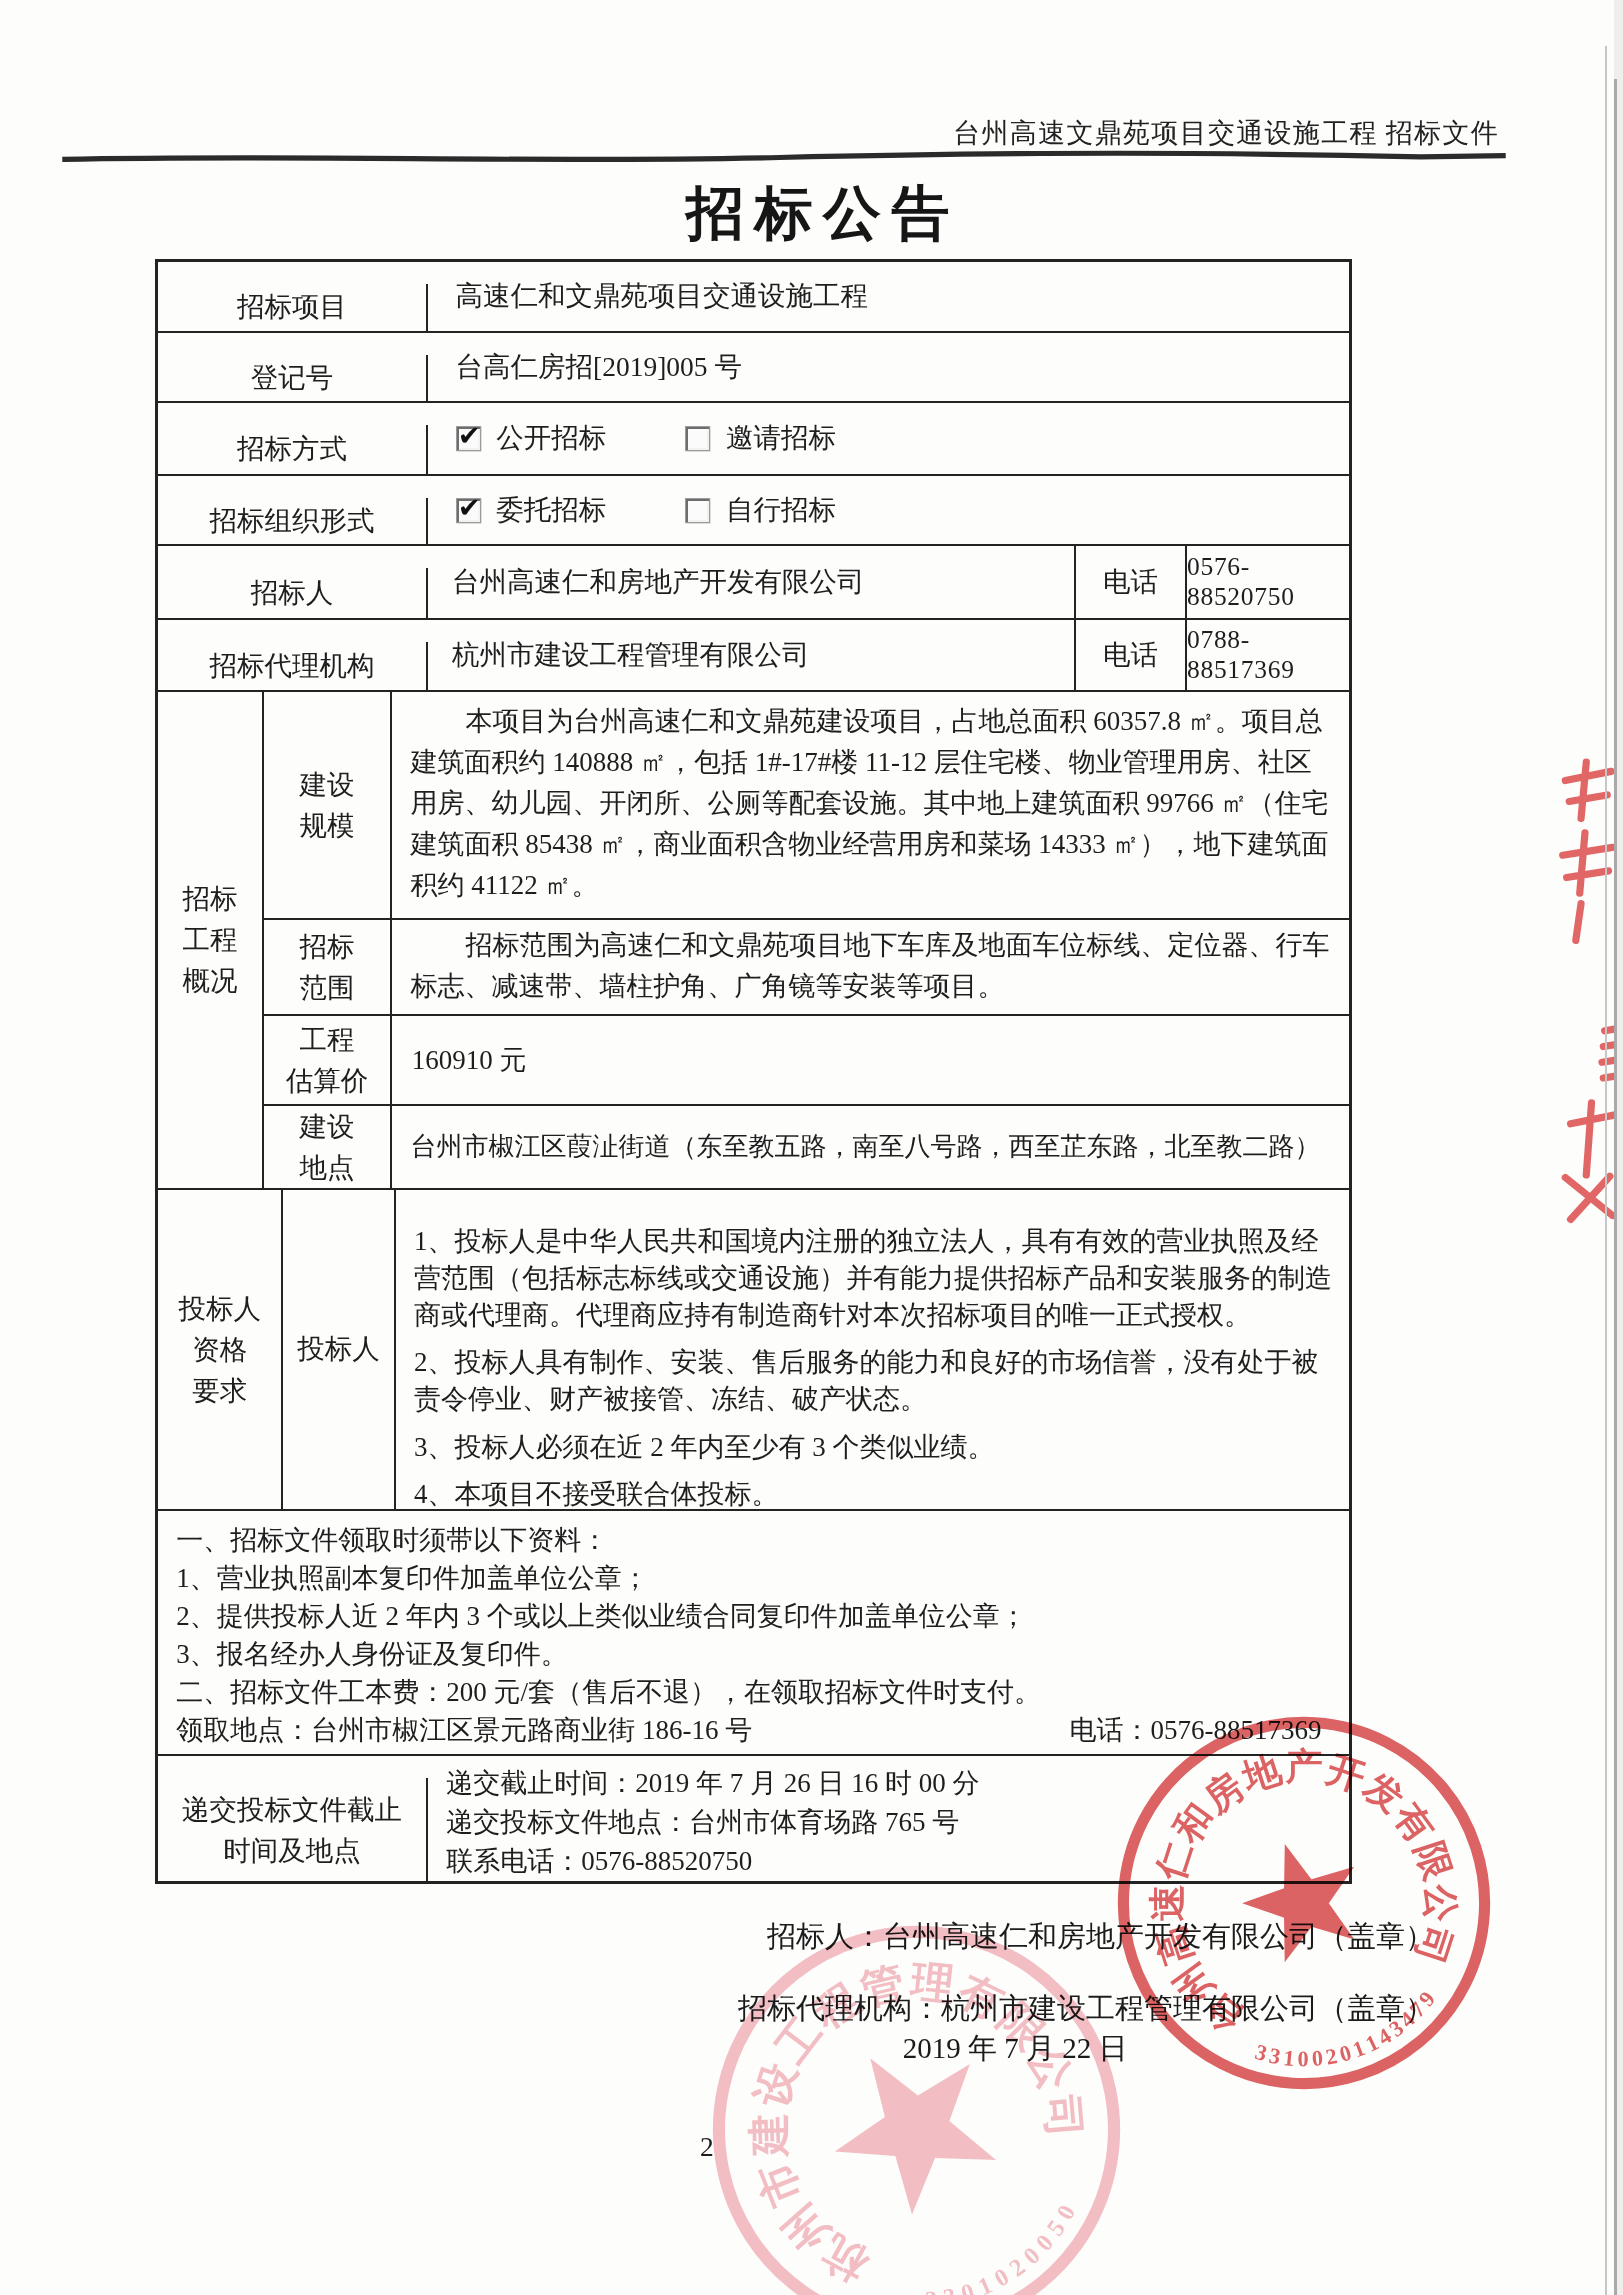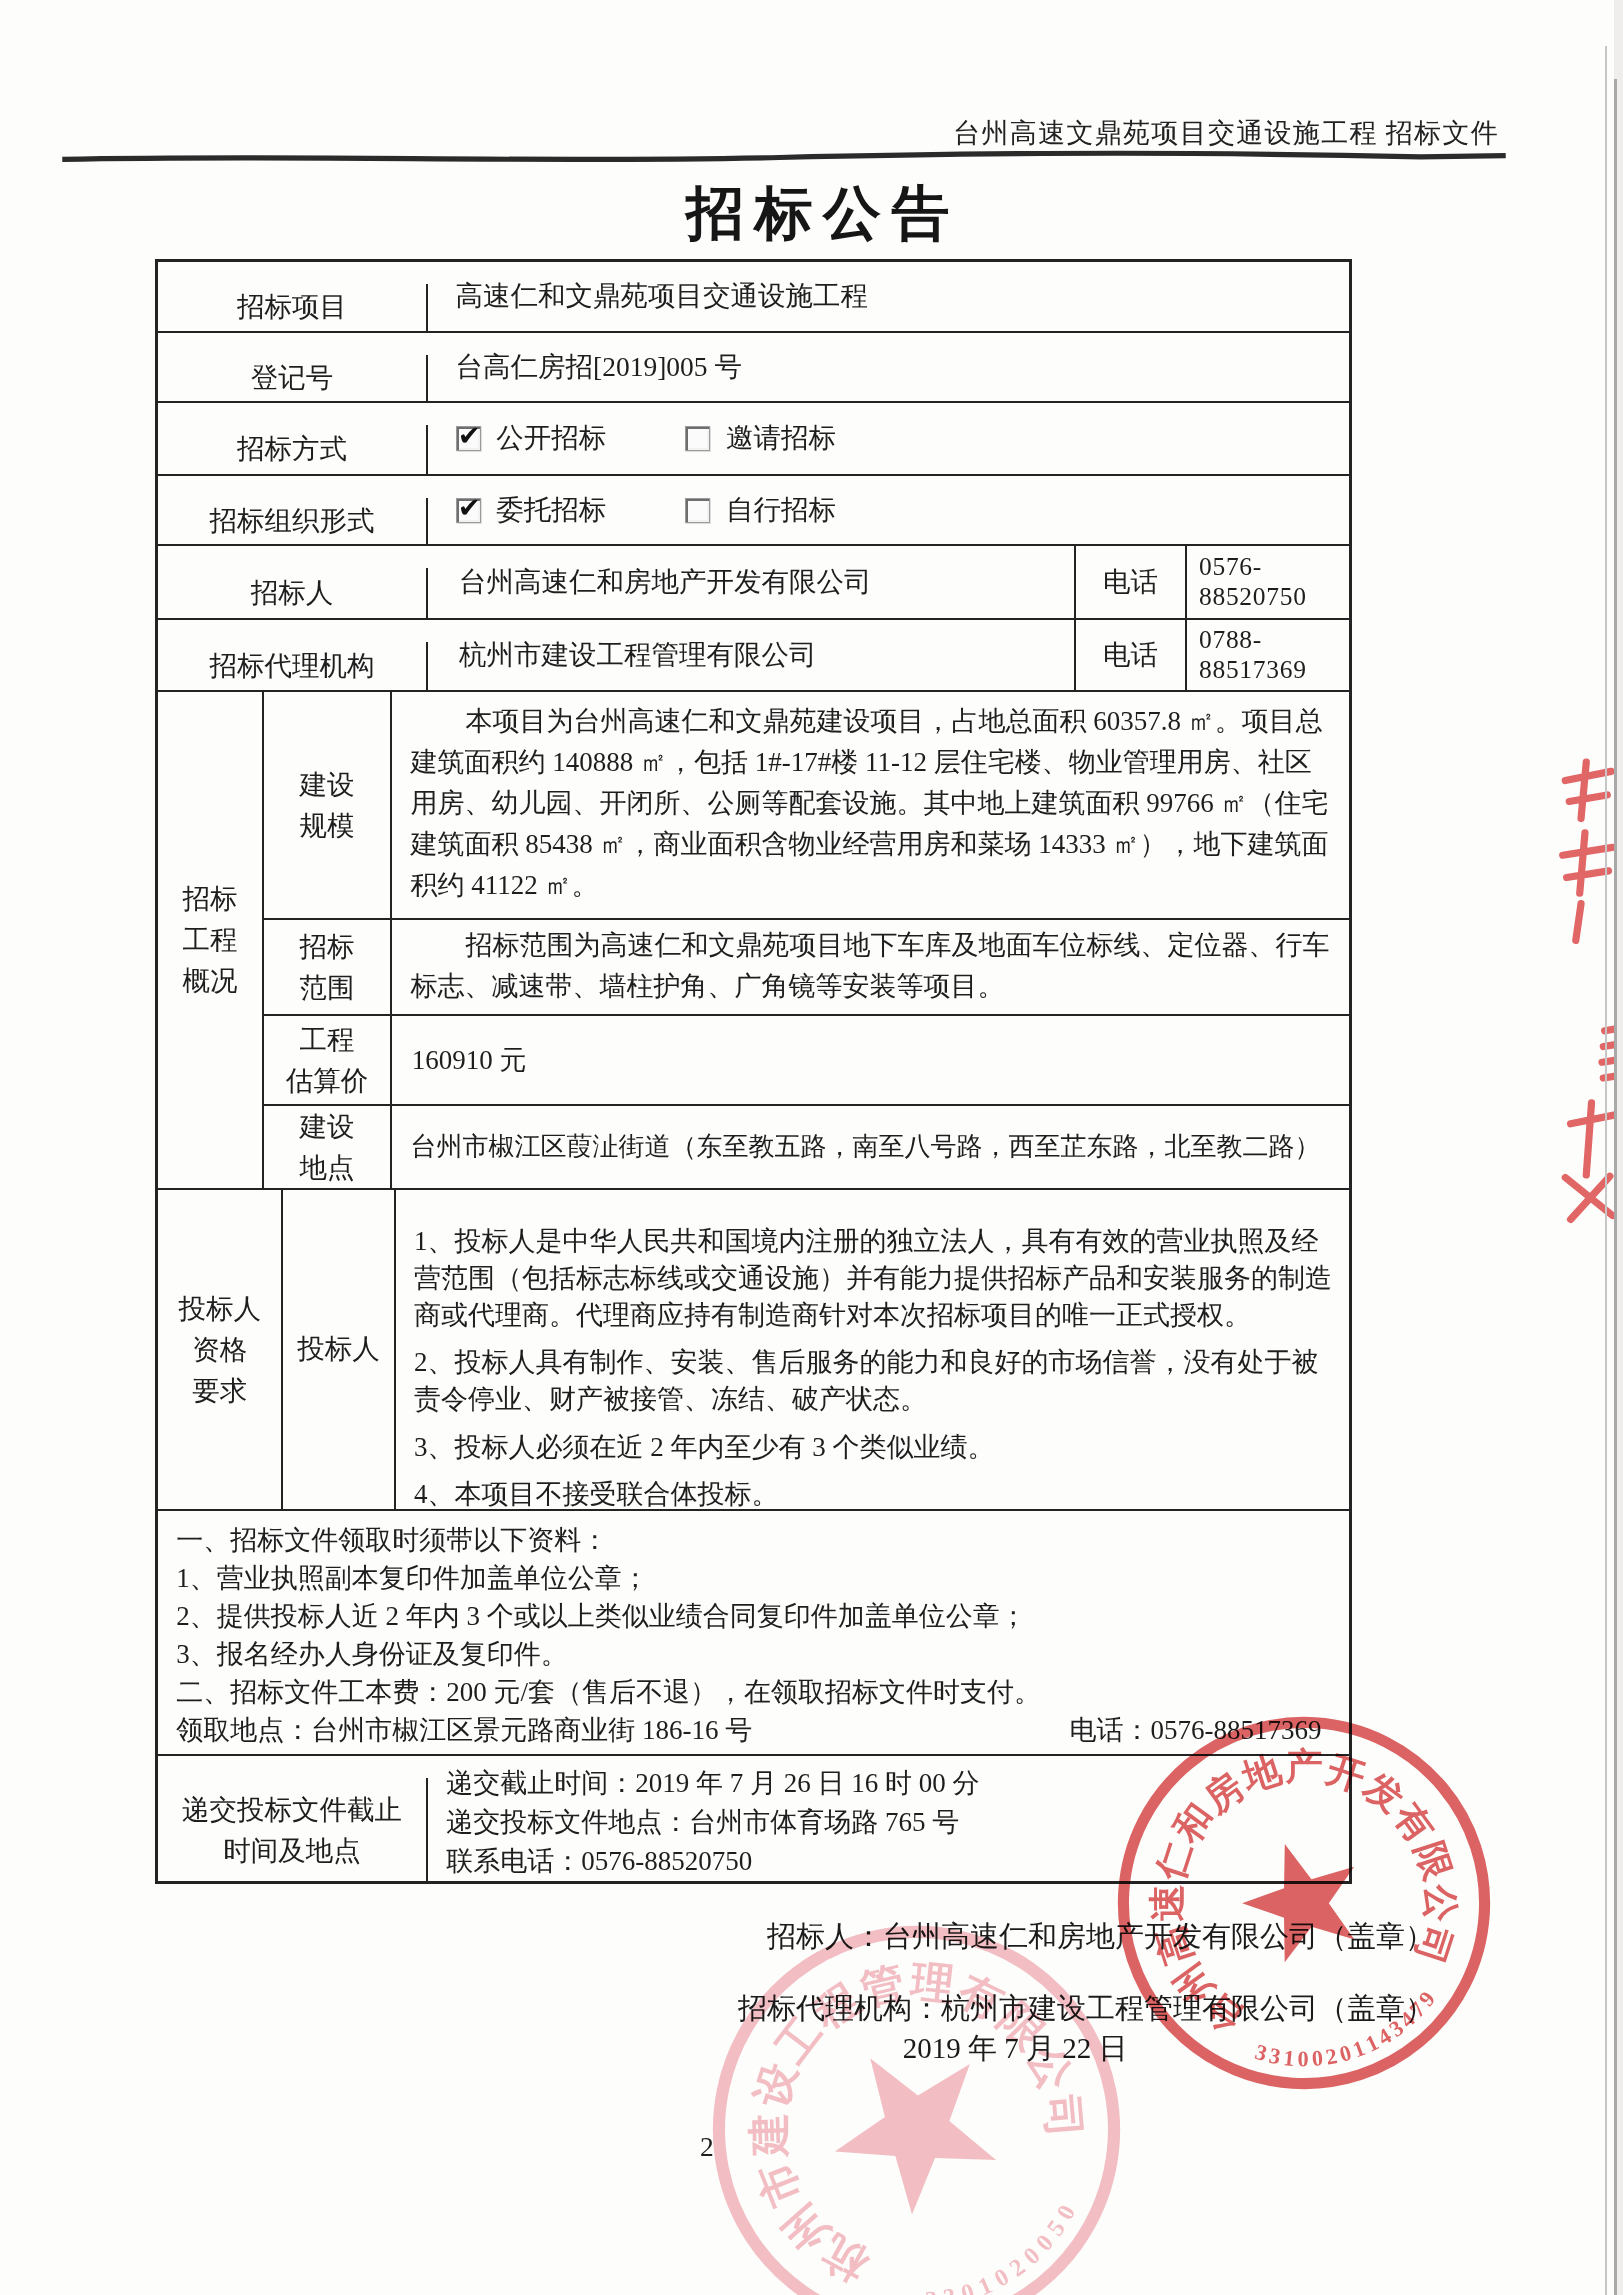--- a/index.html
+++ b/index.html
@@ -15,23 +15,23 @@
   .doc-table { position:absolute; left:155px; top:259px; width:1197px; height:1625px; border:3.9px solid #232323; display:flex; flex-direction:column; background:transparent; }
   .trow { display:flex; border-bottom:2.6px solid #232323; }
   .trow:last-child { border-bottom:none; flex:1; }
   .cell { border-right:2.6px solid #232323; }
   .cell:last-child { border-right:none; }
   .lblA { width:143px; display:flex; flex-direction:column; align-items:center; justify-content:center; font-size:27.5px; }
   .lblB { width:128px; display:flex; flex-direction:column; align-items:center; justify-content:center; font-size:27.5px; }
   .lbl-merged { width:270px; display:flex; flex-direction:column; align-items:center; justify-content:center; font-size:27.5px; text-align:center;margin-top:22px; }
   .lbl-line { line-height:41px; white-space:nowrap; }
   .val { flex:1; display:flex; align-items:center; font-size:27.5px; padding-left:27.5px; }
-  .val-name { width:648px; display:flex; align-items:center; font-size:27.5px; padding-left:31px;text-align:center; }
+  .val-name { width:648px; display:flex; align-items:center; font-size:27.5px; padding-left:24px;text-align:center; }
   .val-tel { width:111px; display:flex; align-items:center; justify-content:center; font-size:27.5px; }
-  .val-num { flex:1; display:flex; align-items:center; justify-content:center; font-size:25.5px; letter-spacing:0.7px;margin-left:12px; }
+  .val-num { flex:1; display:flex; align-items:center; justify-content:center; font-size:25.5px; letter-spacing:0.7px; }
   .subcol { flex:1; display:flex; flex-direction:column; }
   .subrow { display:flex; border-bottom:2.6px solid #232323; }
   .subrow:last-child { border-bottom:none; flex:1; }
   .para { flex:1; font-size:27px; padding:9.2px 19.6px 0 18.3px; }
   .para .line { line-height:41px; white-space:nowrap; }
   .para .indent { text-indent:55px; }
   .items { flex:1; font-size:27px; padding:13px 17px 0 18.3px;margin-top:20px; }
   .items .item { margin-bottom:10.5px; }
   .items .line { line-height:37px; white-space:nowrap; }
   .collect { flex:1; font-size:27px; padding:10.5px 17px 0 18.3px; }

